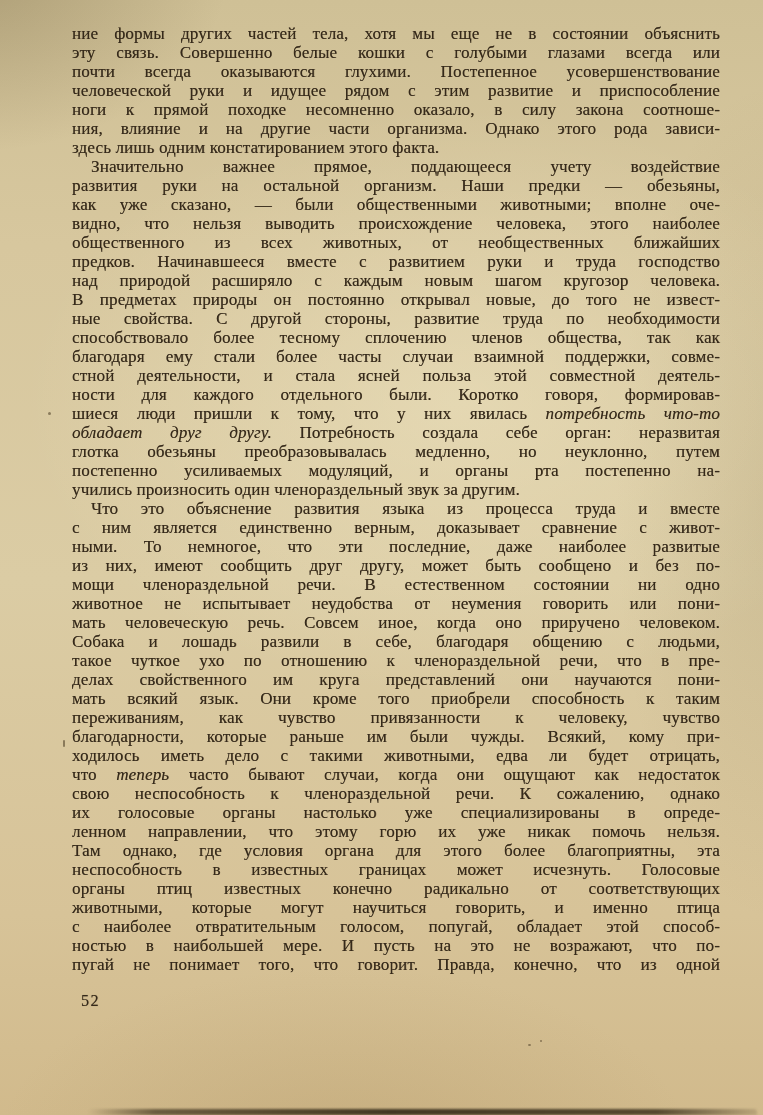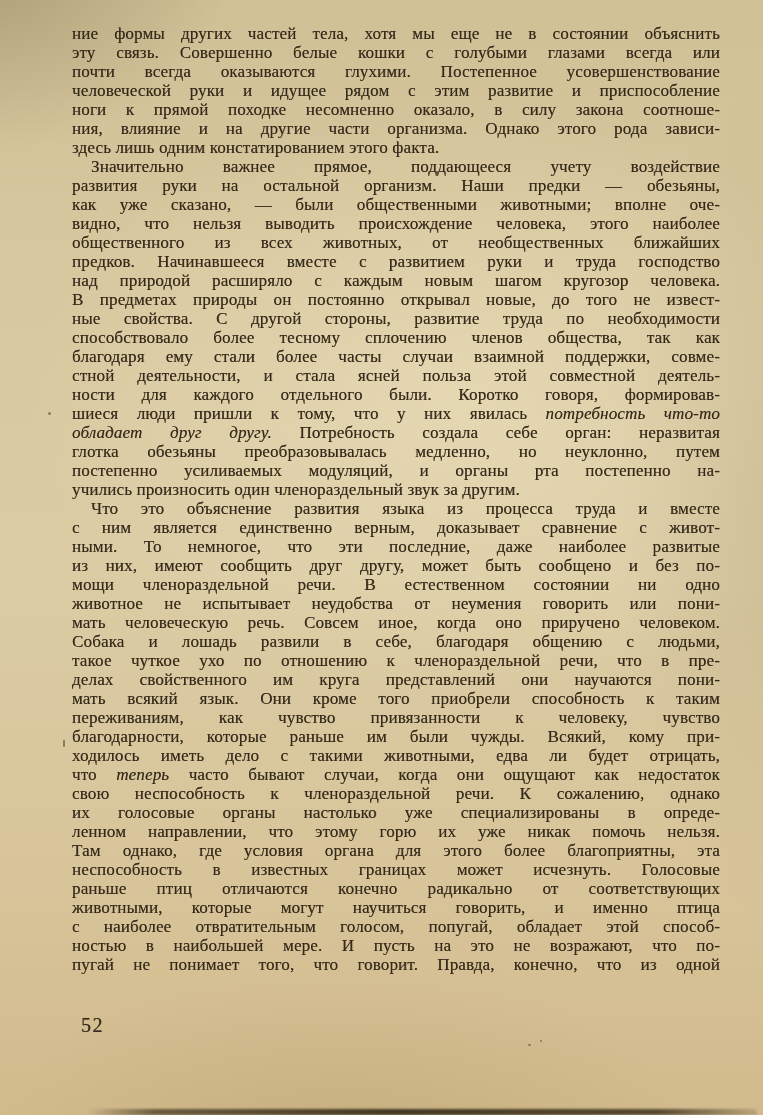--- a/index.html
+++ b/index.html
@@ -31,22 +31,22 @@
     text-align-last: justify;
     letter-spacing: 0.15px;
     text-shadow: 0.3px 0.3px 0.6px rgba(56,43,25,0.55);
     white-space: normal;
   }
   .line.end { text-align: center; text-align-last: left; }
   .line.indent { text-indent: 19px; }
   .line .it { font-style: italic; }
   .page-num {
     position: absolute;
-    left: 81px; top: 1016px;
-    font-size: 20px;
+    left: 81px; top: 991px;
+    font-size: 16px;
     line-height: 19px;
     color: #35291a;
     letter-spacing: 1.5px;
     text-shadow: 0.3px 0.3px 0.7px rgba(56,43,25,0.6);
   }
   .scan-edge-bottom {
     position: absolute;
     left: 88px; right: 6px; bottom: 0;
     height: 6px;
     border-radius: 3px 3px 0 0;
@@ -111,21 +111,21 @@
       <div class="line"><span>мать всякий язык. Они кроме того приобрели способность к таким</span></div>
       <div class="line"><span>переживаниям, как чувство привязанности к человеку, чувство</span></div>
       <div class="line"><span>благодарности, которые раньше им были чужды. Всякий, кому при-</span></div>
       <div class="line"><span>ходилось иметь дело с такими животными, едва ли будет отрицать,</span></div>
       <div class="line"><span>что </span><span class="it">теперь</span><span> часто бывают случаи, когда они ощущают как недостаток</span></div>
       <div class="line"><span>свою неспособность к членораздельной речи. К сожалению, однако</span></div>
       <div class="line"><span>их голосовые органы настолько уже специализированы в опреде-</span></div>
       <div class="line"><span>ленном направлении, что этому горю их уже никак помочь нельзя.</span></div>
       <div class="line"><span>Там однако, где условия органа для этого более благоприятны, эта</span></div>
       <div class="line"><span>неспособность в известных границах может исчезнуть. Голосовые</span></div>
-      <div class="line"><span>раньше птиц отличаются конечно радикально от соответствующих</span></div>
+      <div class="line"><span>органы птиц известных конечно радикально от соответствующих</span></div>
       <div class="line"><span>животными, которые могут научиться говорить, и именно птица</span></div>
       <div class="line"><span>с наиболее отвратительным голосом, попугай, обладает этой способ-</span></div>
       <div class="line"><span>ностью в наибольшей мере. И пусть на это не возражают, что по-</span></div>
       <div class="line"><span>пугай не понимает того, что говорит. Правда, конечно, что из одной</span></div>
     </div>
   <div class="page-num">52</div>
   <div class="scan-edge-bottom"></div>
   <div class="speck s1"></div>
   <div class="speck s2"></div>
   <div class="speck s3"></div>

